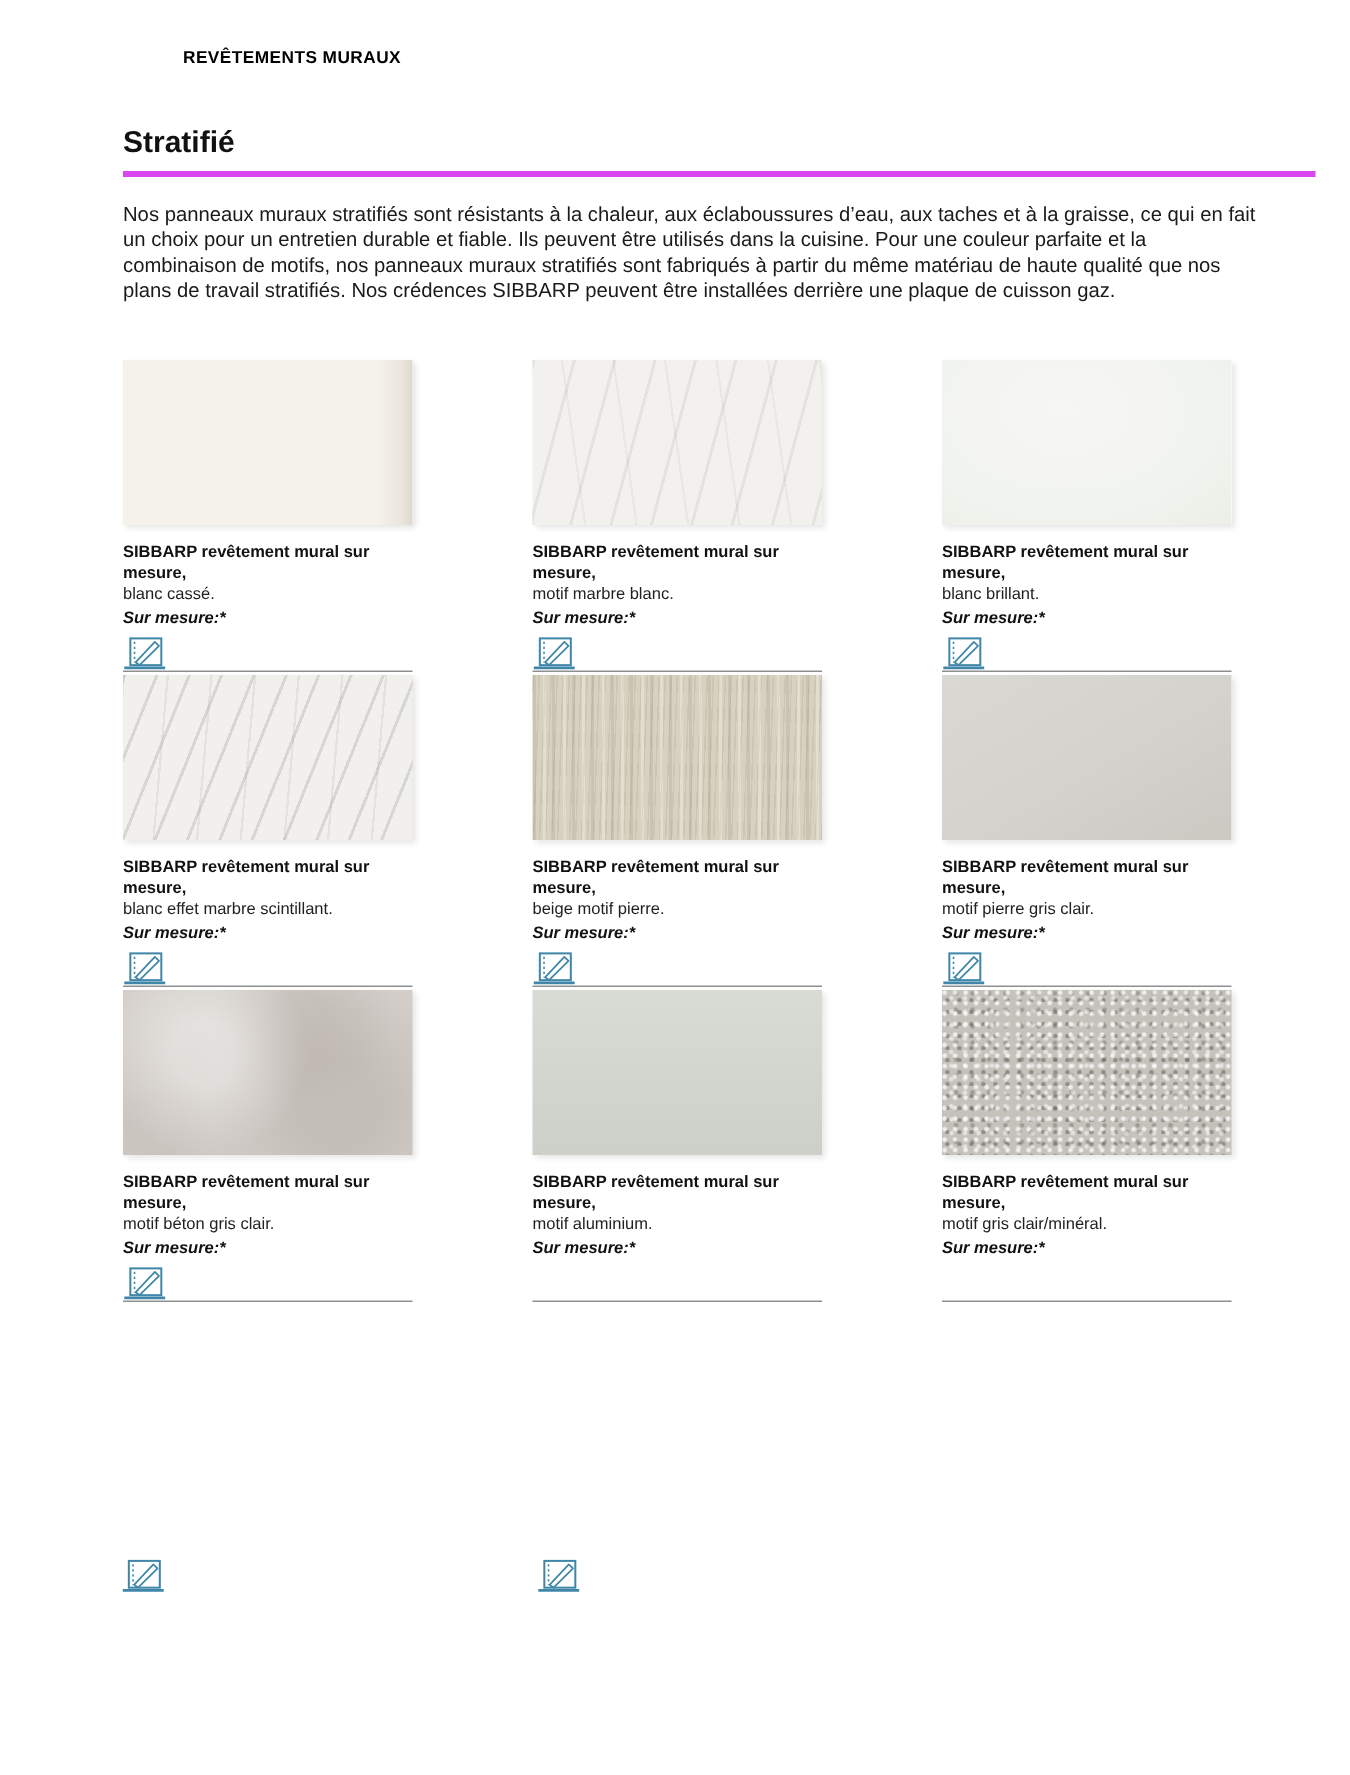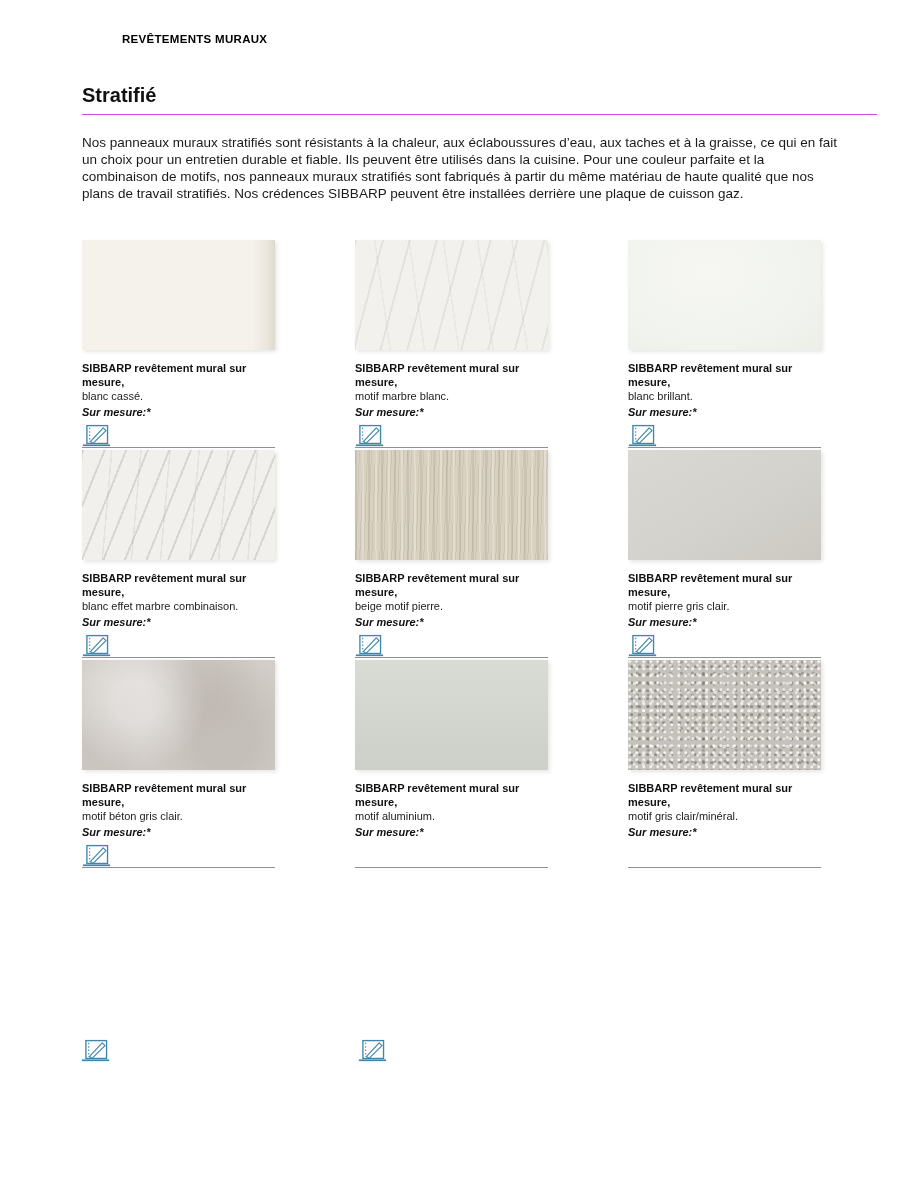--- a/index.html
+++ b/index.html
@@ -6,21 +6,21 @@
   .page{
     position:relative;width:900px;height:1183px;background:#ffffff;
     font-family:"Liberation Sans", sans-serif;color:#111;overflow:hidden;
   }
   .eyebrow{
     position:absolute;left:82px;top:33px;
     font-size:11.5px;font-weight:bold;letter-spacing:.3px;color:#000;padding-left:40px;
   }
   .title-block{
     position:absolute;left:82px;top:84px;width:795px;
-    border-bottom:1px solid #d946ef;padding-bottom:7px;
+    border-bottom:4px solid #d946ef;padding-bottom:7px;
     display:flex;align-items:flex-start;gap:7px;
   }
   .title{font-size:20px;font-weight:bold;color:#111;}
   .subtitle{font-size:11px;color:#1a1a1a;}
   .intro{
     position:absolute;left:82px;top:134px;width:760px;
     font-size:13.5px;line-height:17px;color:#1a1a1a;margin:0;
   }
   .cell{position:absolute;width:193px;}
   .swatch{height:110px;margin-bottom:11px;box-shadow:2px 2px 4px rgba(0,0,0,0.10);}
@@ -139,21 +139,21 @@
         <svg>
           <use href="#mi"></use>
         </svg>
       </div>
     <div class="underline"></div>
   </div>
 
   <div class="cell" style="left:82px;top:450px">
     <div class="swatch sw-marble-sparkle"></div>
     <div class="p-name">SIBBARP revêtement mural sur mesure,</div>
-    <div class="p-variant">blanc effet marbre combinaison.</div>
+    <div class="p-variant">blanc effet marbre scintillant.</div>
     <div class="p-custom">Sur mesure:*</div>
     <div class="icon-row">
         <svg>
           <use href="#mi"></use>
         </svg>
       </div>
     <div class="underline"></div>
   </div>
 
   <div class="cell" style="left:355px;top:450px">

